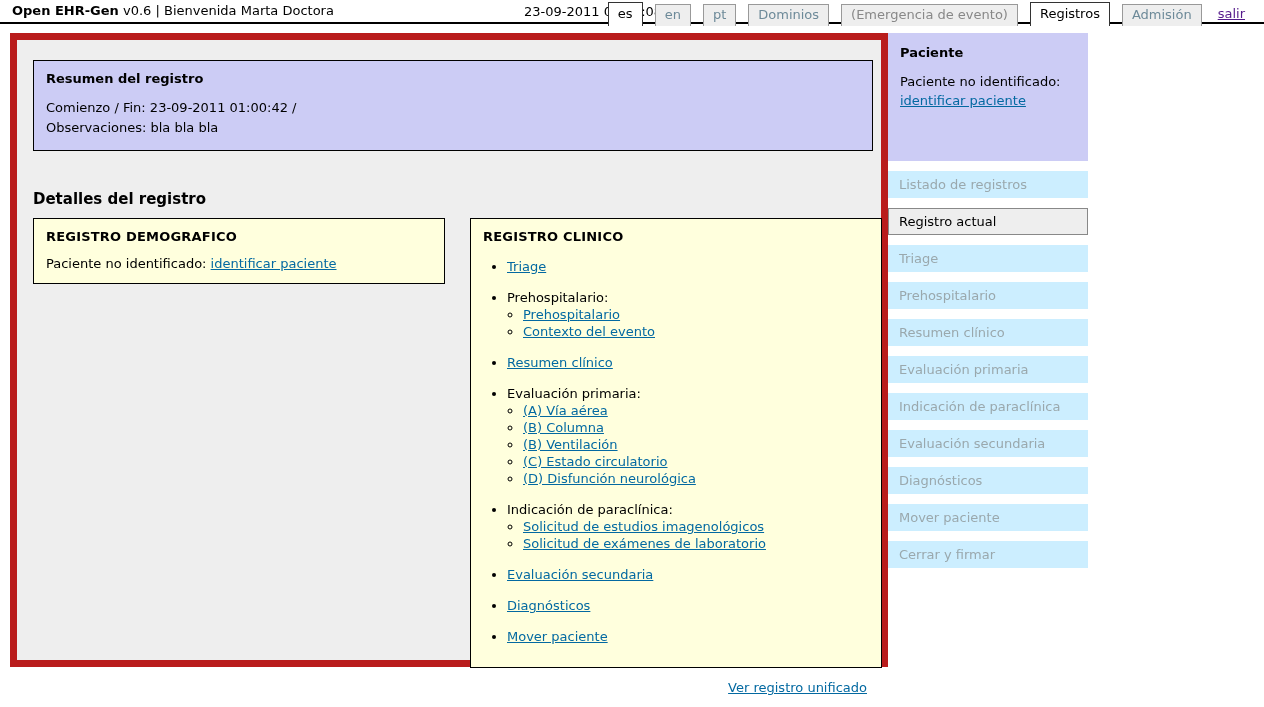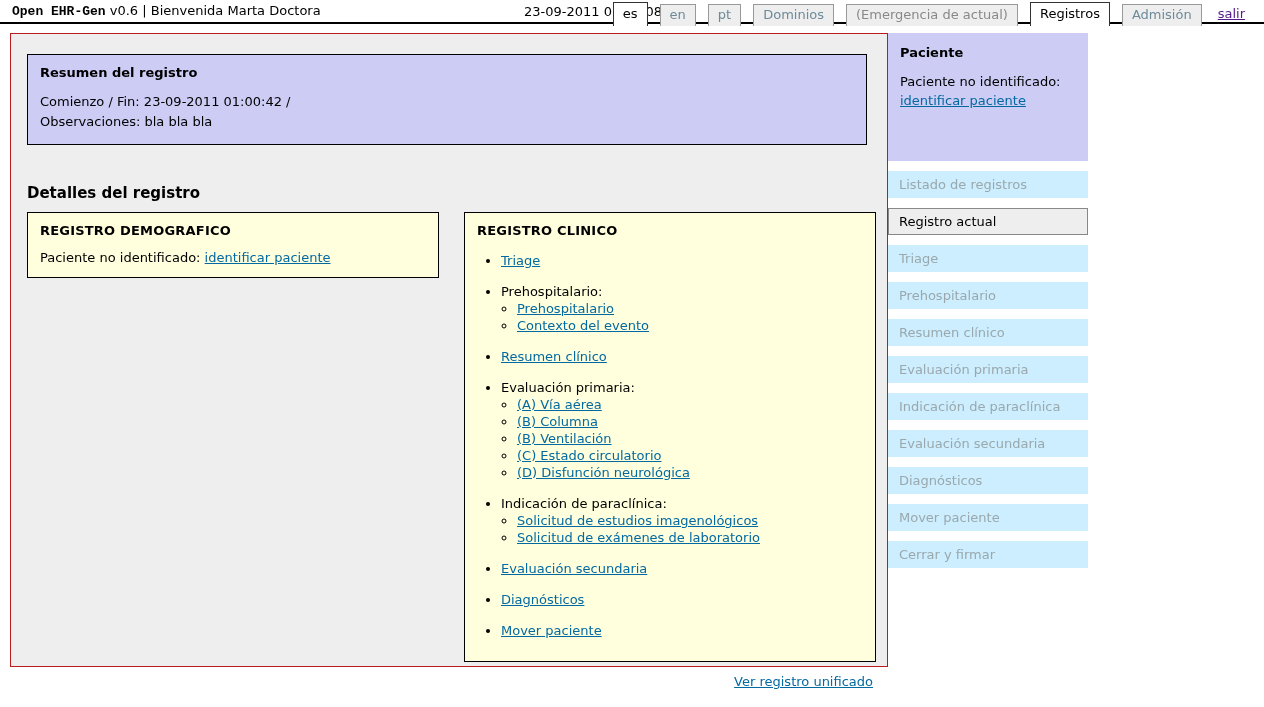--- a/index.html
+++ b/index.html
@@ -30,21 +30,21 @@
     background: #ffffff;
   }
 
   #brand {
     position: absolute;
     left: 12px;
     top: 3px;
     font-size: 13px;
     white-space: nowrap;
   }
-  #brand .app-name { font-weight: bold; font-family: Liberation Mono, monospace; }
+  #brand .app-name { font-weight: bold; }
   #brand .ver { font-weight: normal; text-align: right; }
 
   #clock {
     position: absolute;
     left: 524px;
     top: 4px;
     font-size: 13px;
     white-space: nowrap;
   }
 
@@ -101,21 +101,21 @@
   }
 
   
   #content-wrap {
     position: absolute;
     left: 10px;
     top: 33px;
     width: 878px;
     height: 634px;
     background: #eeeeee;
-    border: 1px solid #b91c1c;
+    border: 7px solid #b91c1c;
     box-sizing: border-box;
   }
 
   
   #summary-box {
     position: absolute;
     left: 16px;
     top: 20px;
     width: 840px;
     box-sizing: border-box;
@@ -271,21 +271,21 @@
       <span class="ver">Bienvenida Marta Doctora</span>
     </div>
 
     <div id="clock">23-09-2011 01:04:08</div>
 
     <div id="tabs">
       <div class="tab active">es</div>
       <div class="tab">en</div>
       <div class="tab">pt</div>
       <div class="tab">Dominios</div>
-      <div class="tab plain">(Emergencia de actual)</div>
+      <div class="tab plain">(Emergencia de evento)</div>
       <div class="tab active">Registros</div>
       <div class="tab">Admisión</div>
       <div class="tab-link">salir</div>
     </div>
   </div>
 
   <div id="content-wrap">
 
     <div id="summary-box">
       <div id="summary-title">Resumen del registro</div>

